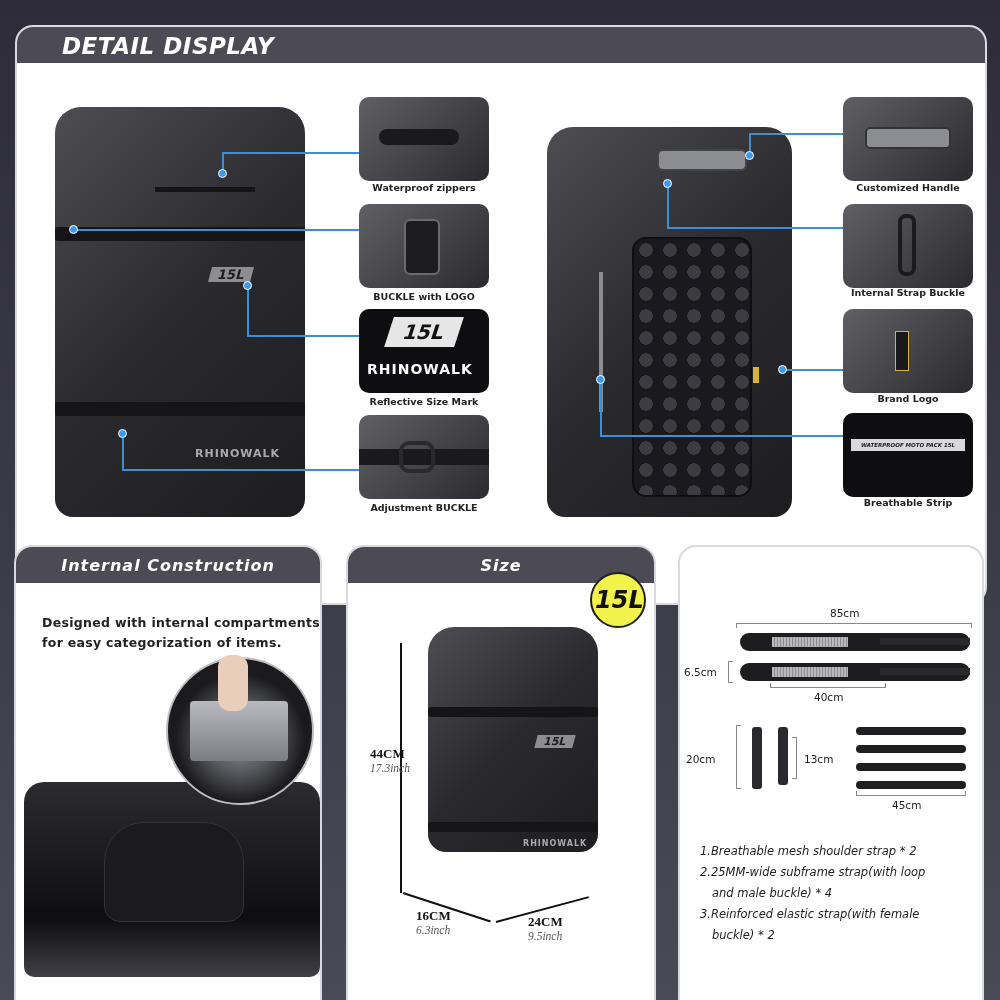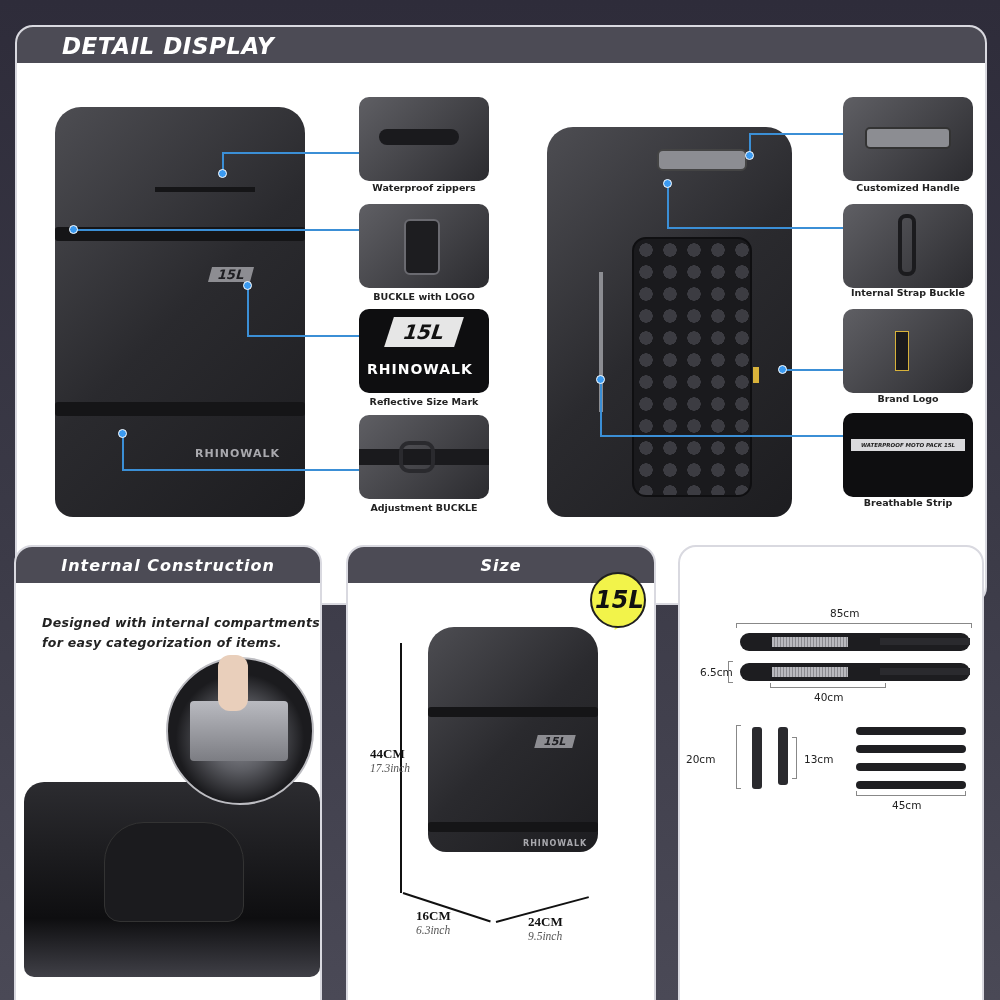--- a/index.html
+++ b/index.html
@@ -20,21 +20,21 @@
     radial-gradient(circle at 50% 50%,#3c3c42 40%,#1a1a1d 42%) 0 0/24px 22px;border:2px solid #0f0f11}
   .thumb{position:absolute;width:130px;height:84px;border-radius:10px;background:linear-gradient(135deg,#5f5f64,#2b2b2f);overflow:hidden}
   .thumb-cap{position:absolute;width:150px;text-align:center;font-size:9.5px;font-weight:bold;color:#222;font-family:"DejaVu Sans",sans-serif}
   .line{position:absolute;background:#3b8fd6}
   .dot{position:absolute;width:9px;height:9px;border-radius:50%;background:#3b9af0;border:1px solid #fff}
   .bottom-panel{top:545px;height:486px}
   .bottom-panel .panel-head{height:36px;line-height:38px;font-size:16px;text-align:center}
   .p1{left:14px;width:308px}
   .p2{left:346px;width:310px}
   .p3{left:678px;width:306px}
-  .intro{position:absolute;left:26px;top:66px;font-size:12.5px;font-style:italic;font-weight:bold;color:#222;line-height:20px;font-family:"DejaVu Sans",sans-serif;letter-spacing:0.3px}
+  .intro{position:absolute;left:26px;top:66px;font-size:12.5px;font-weight:bold;color:#222;line-height:20px;font-family:"DejaVu Sans",sans-serif;letter-spacing:0.3px}
   .circle-inset{position:absolute;left:150px;top:110px;width:148px;height:148px;border-radius:50%;background:radial-gradient(circle at 50% 55%,#8f9097 0%,#5c5d63 30%,#1b1b1e 60%);border:2px solid #bdbdc2;z-index:3}
   .tablet{position:absolute;left:22px;top:42px;width:98px;height:60px;background:linear-gradient(180deg,#b9bac0,#7c7d83);border-radius:4px}
   .hand{position:absolute;left:50px;top:-4px;width:30px;height:56px;background:#e9cfbb;border-radius:12px}
   .open-bag{position:absolute;left:8px;top:235px;width:296px;height:195px;background:linear-gradient(180deg,#2c2c30,#0e0e10 70%,#404047);border-radius:20px 20px 10px 10px}
   .inner-pocket{position:absolute;left:80px;top:40px;width:140px;height:100px;border-radius:40px 40px 16px 16px;background:#1b1b1e;border:1px solid #333}
   .badge{position:absolute;left:582px;top:572px;width:90px;height:56px;z-index:5}
   .badge-bubble{position:absolute;left:8px;top:0;width:56px;height:56px;border-radius:50%;background:#f2f34a;border:2px solid #202020}
   .badge-tail{position:absolute;left:30px;top:44px;width:0;height:0;border-left:6px solid transparent;border-right:10px solid transparent;border-top:16px solid #f2f34a;transform:rotate(28deg)}
   .badge-text{position:absolute;left:13px;top:14px;font-size:24px;font-weight:bold;font-style:italic;color:#111;font-family:"DejaVu Sans",sans-serif}
   .size-bag{position:absolute;left:80px;top:80px;width:170px;height:225px}
@@ -193,32 +193,39 @@
   <div class="bracket" style="left:56px;top:76px;width:236px;height:5px;border-bottom:none"></div>
 
   <div class="shoulder" style="left:60px;top:86px;width:230px">
     <div class="mesh"></div>
     <div class="tail"></div>
   </div>
   <div class="shoulder" style="left:60px;top:116px;width:230px">
     <div class="mesh"></div>
     <div class="tail"></div>
   </div>
-  <div class="acc-label" style="left:20px;top:119px">6.5cm</div>
+  <div class="acc-label" style="left:4px;top:119px">6.5cm</div>
   <div class="bracket" style="left:48px;top:114px;width:5px;height:22px;border-right:none"></div>
   <div class="bracket" style="left:90px;top:136px;width:116px;height:5px;border-top:none"></div>
   <div class="acc-label" style="left:134px;top:144px">40cm</div>
 
   <div class="bracket" style="left:56px;top:178px;width:5px;height:64px;border-right:none"></div>
   <div class="acc-label" style="left:6px;top:206px">20cm</div>
   <div class="elastic" style="left:72px;top:180px"></div>
   <div class="elastic" style="left:98px;top:180px;height:58px"></div>
   <div class="bracket" style="left:112px;top:190px;width:5px;height:42px;border-left:none"></div>
   <div class="acc-label" style="left:124px;top:206px">13cm</div>
 
   <div class="subframe" style="left:176px;top:180px"></div>
   <div class="subframe" style="left:176px;top:198px"></div>
   <div class="subframe" style="left:176px;top:216px"></div>
   <div class="subframe" style="left:176px;top:234px"></div>
   <div class="bracket" style="left:176px;top:244px;width:110px;height:5px;border-top:none"></div>
   <div class="acc-label" style="left:212px;top:252px">45cm</div>
 
+  <div class="list">
+    <span>1.Breathable mesh shoulder strap * 2</span><br>
+    <span>2.25MM-wide subframe strap(with loop</span><br>
+    <span class="indent">and male buckle) * 4</span>
+    <span>3.Reinforced elastic strap(with female</span><br>
+    <span class="indent">buckle) * 2</span>
+  </div>
 </div>
 
 </body></html>

